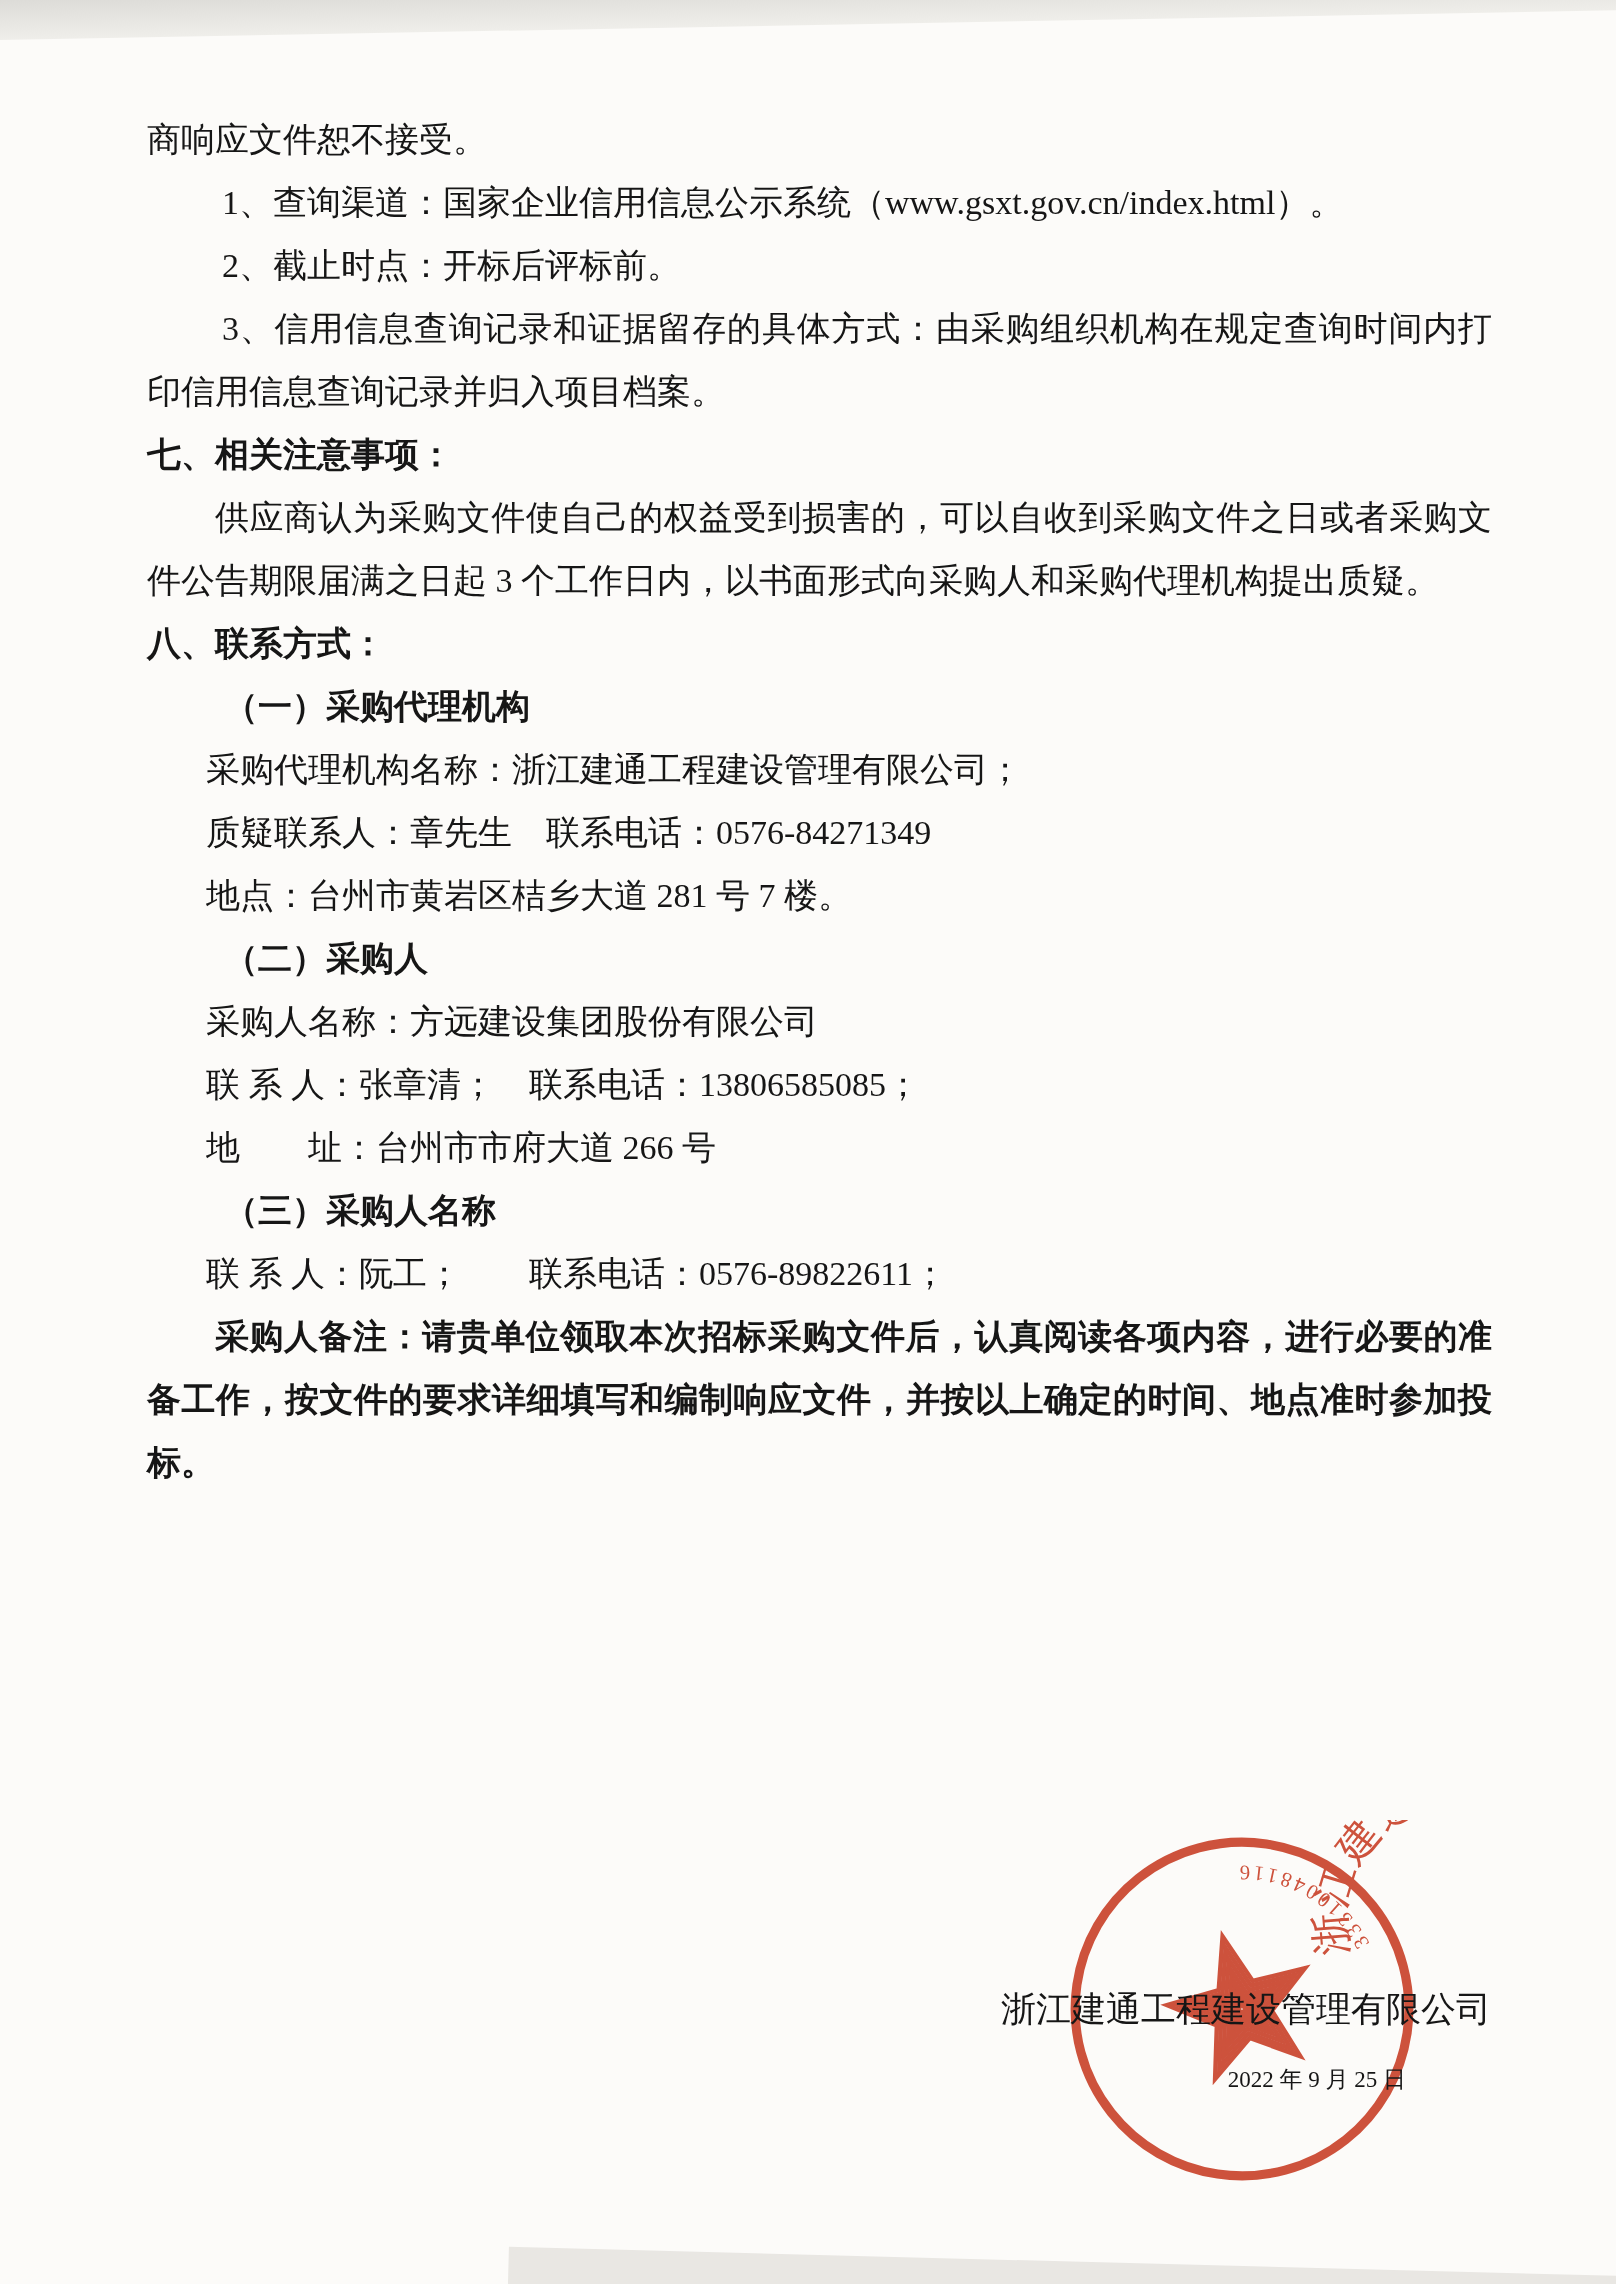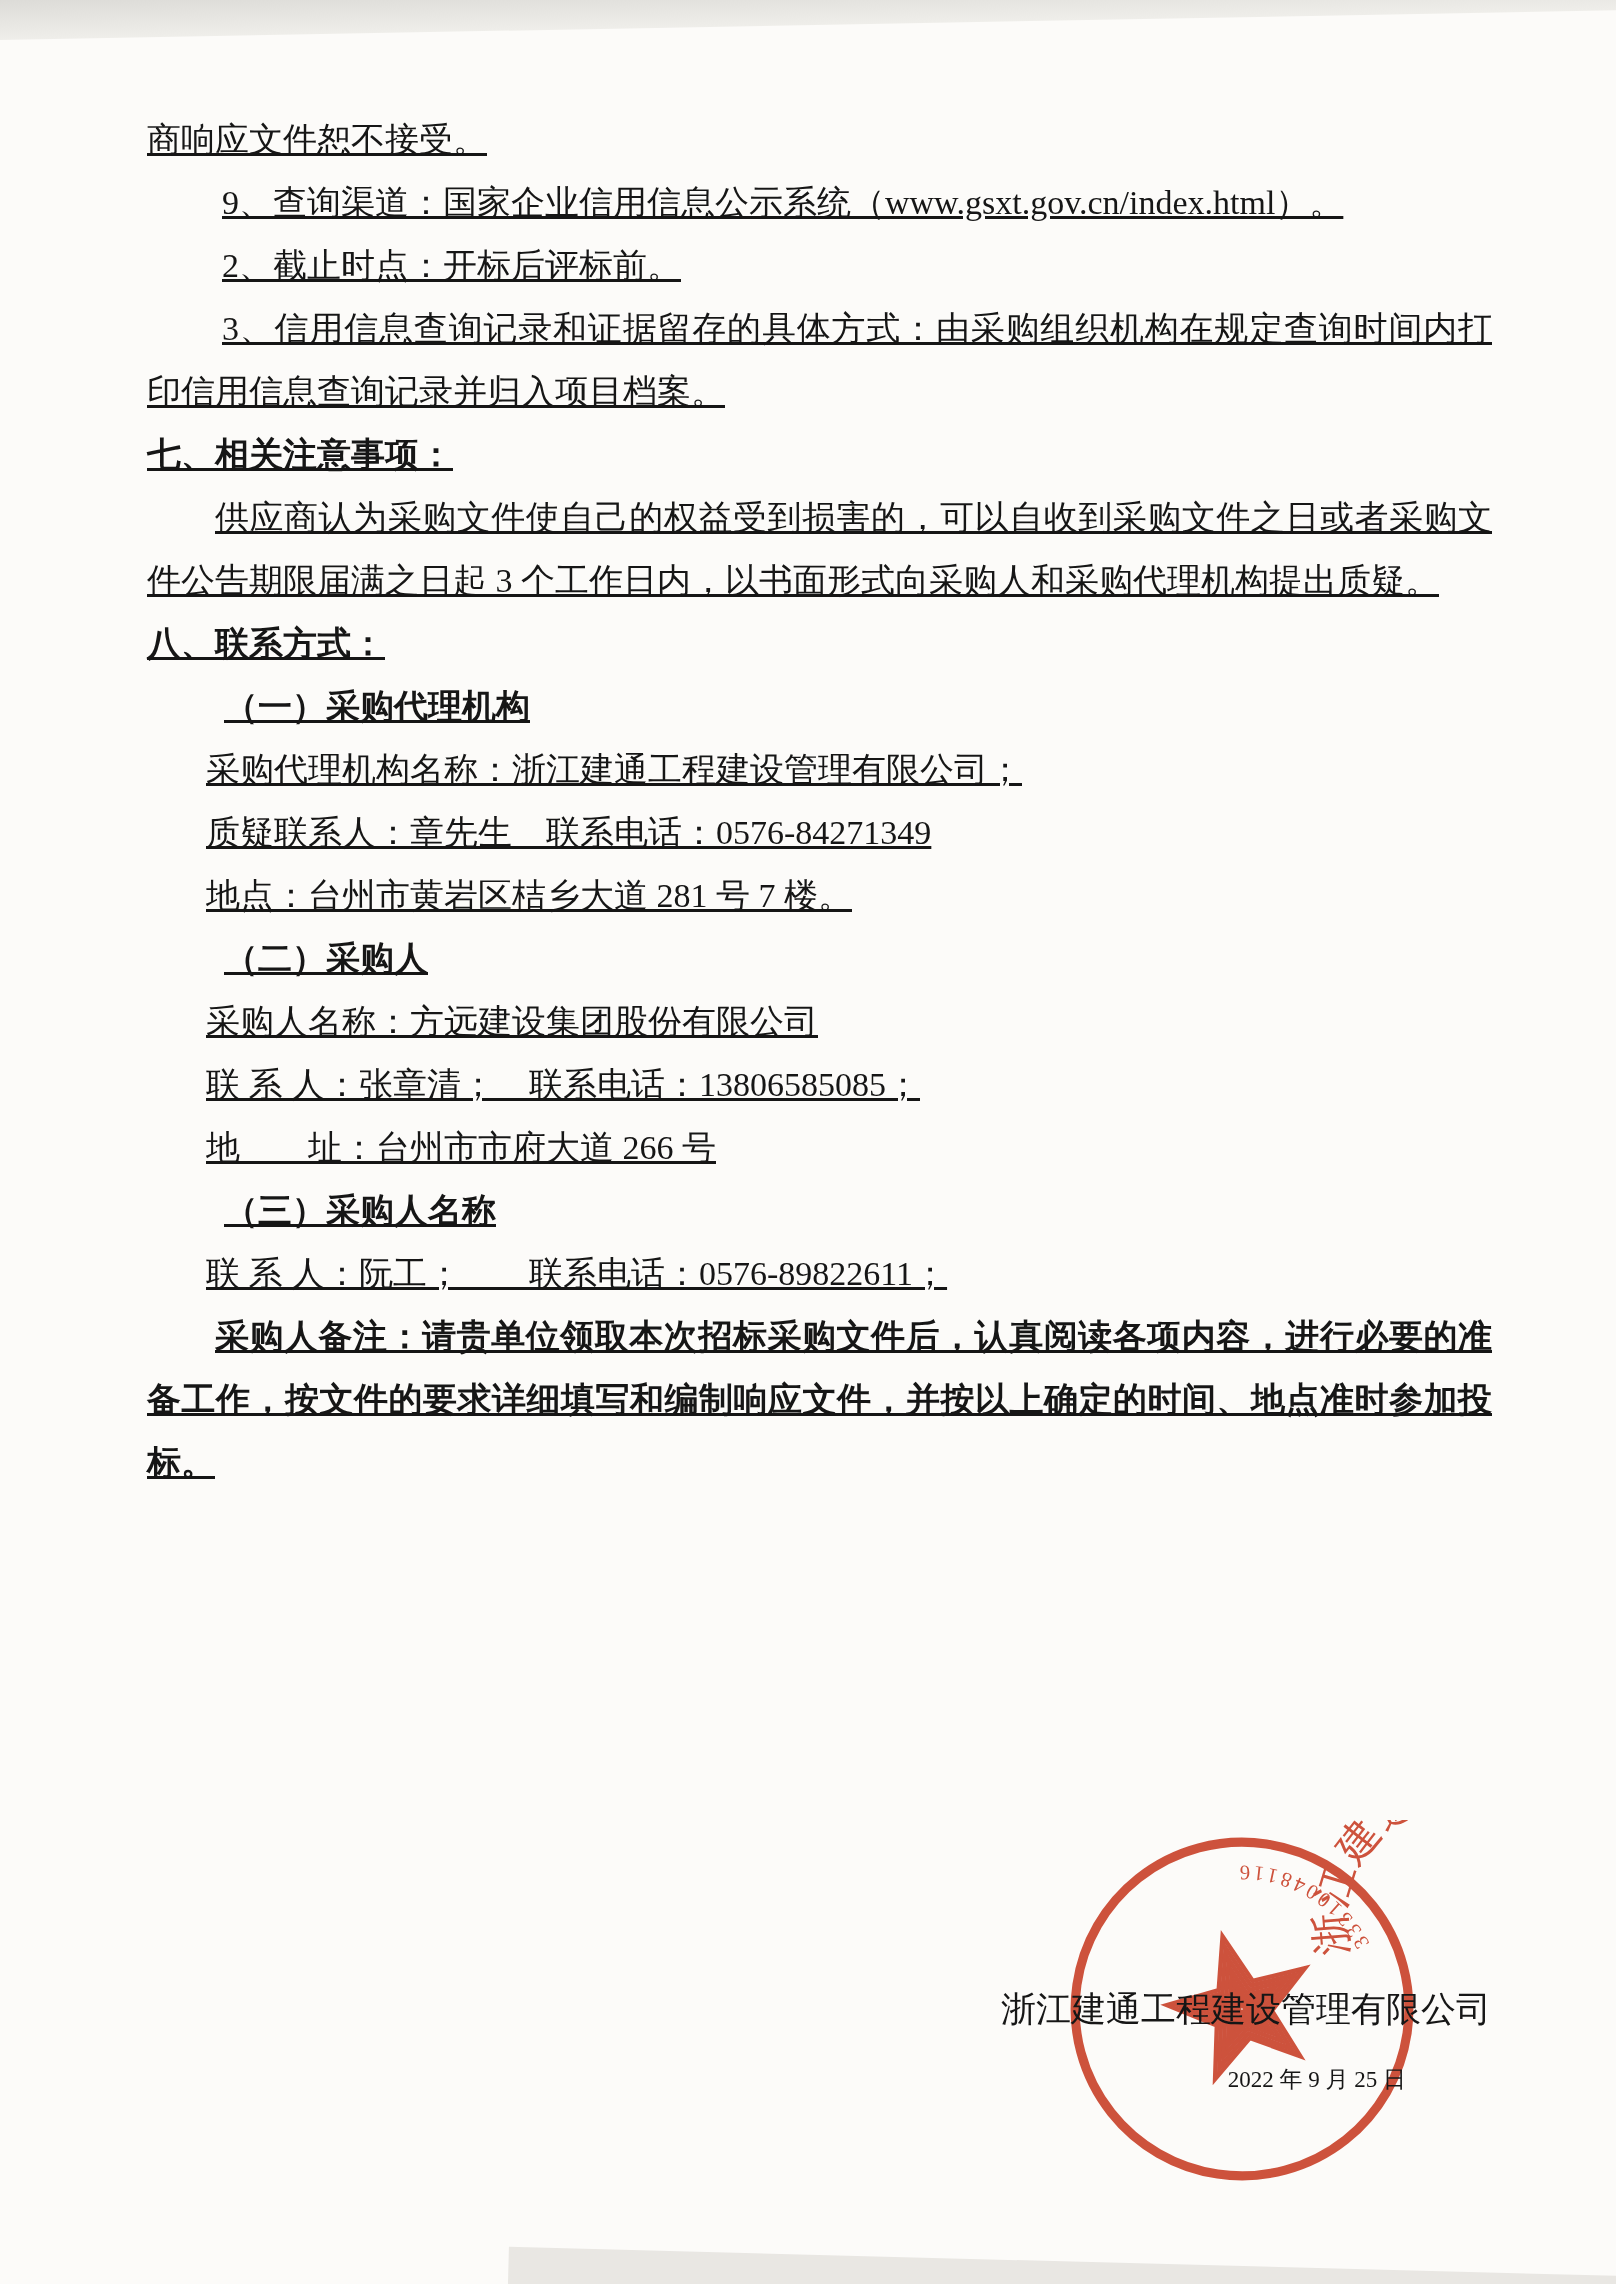--- a/index.html
+++ b/index.html
@@ -26,21 +26,21 @@
     background: #e9e7e3;
     transform: rotate(1.5deg);
   }
   .content {
     position: absolute;
     left: 147px; top: 108px;
     width: 1345px;
     font-size: 34px;
     line-height: 63px;
   }
-  .para { margin: 0; text-align: justify; text-decoration: underline; }
+  .para { margin: 0; text-align: justify; }
   .heading, .subheading, .note { font-weight: bold; }
   .numbered   { text-indent: 75px; }
   .subheading { text-indent: 77px; }
   .indent, .note { text-indent: 68px; }
   .contact    { text-indent: 59px; }
 
   .footer-company {
     position: absolute; top: 1986px; right: 125px;
     font-size: 35px; white-space: nowrap;
   }
@@ -58,21 +58,21 @@
 </head>
 <body>
 
 <div class="page">
 
   <div class="scan-top"></div>
   <div class="scan-bottom"></div>
 
   <div class="content">
       <p class="para plain">商响应文件恕不接受。</p>
-      <p class="para numbered">9、查询渠道：国家企业信用信息公示系统（www.gsxt.gov.cn/index.html）。</p>
+      <p class="para numbered">1、查询渠道：国家企业信用信息公示系统（www.gsxt.gov.cn/index.html）。</p>
       <p class="para numbered">2、截止时点：开标后评标前。</p>
       <p class="para numbered">3、信用信息查询记录和证据留存的具体方式：由采购组织机构在规定查询时间内打印信用信息查询记录并归入项目档案。</p>
       <p class="para heading">七、相关注意事项：</p>
       <p class="para indent">供应商认为采购文件使自己的权益受到损害的，可以自收到采购文件之日或者采购文件公告期限届满之日起 3 个工作日内，以书面形式向采购人和采购代理机构提出质疑。</p>
       <p class="para heading">八、联系方式：</p>
       <p class="para subheading">（一）采购代理机构</p>
       <p class="para contact">采购代理机构名称：浙江建通工程建设管理有限公司；</p>
       <p class="para contact">质疑联系人：章先生　联系电话：0576-84271349</p>
       <p class="para contact">地点：台州市黄岩区桔乡大道 281 号 7 楼。</p>
       <p class="para subheading">（二）采购人</p>

